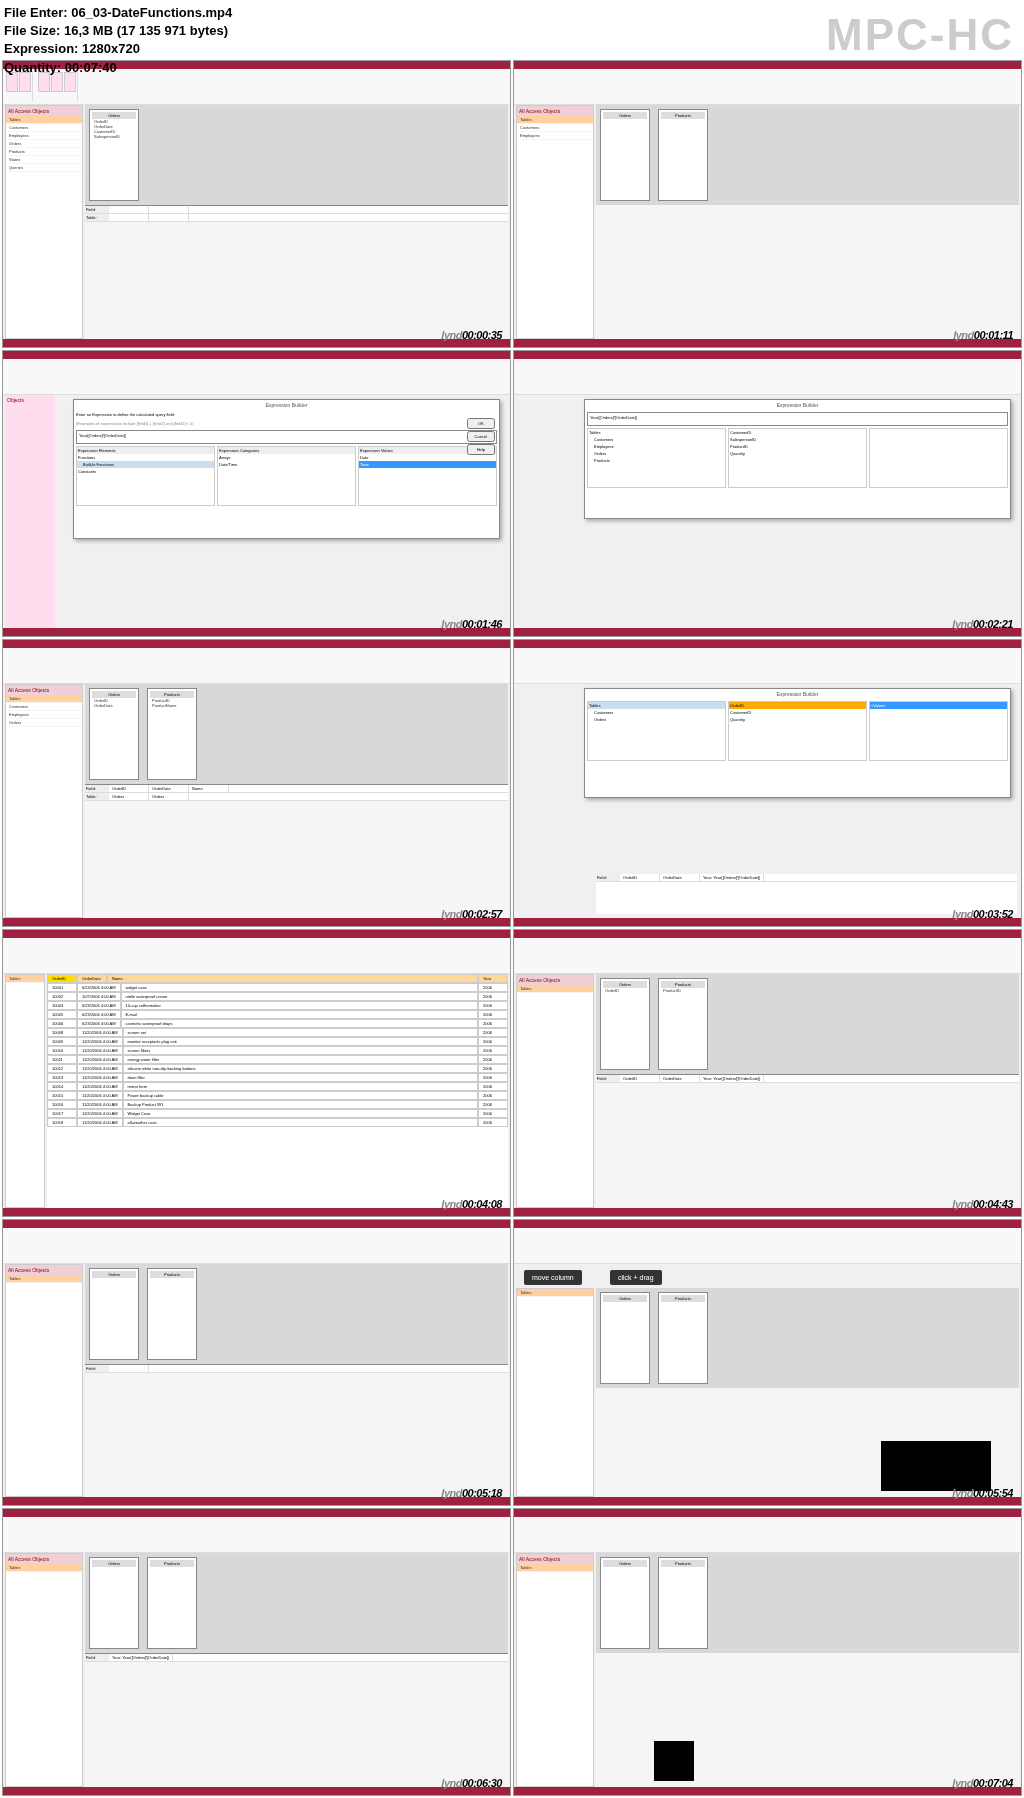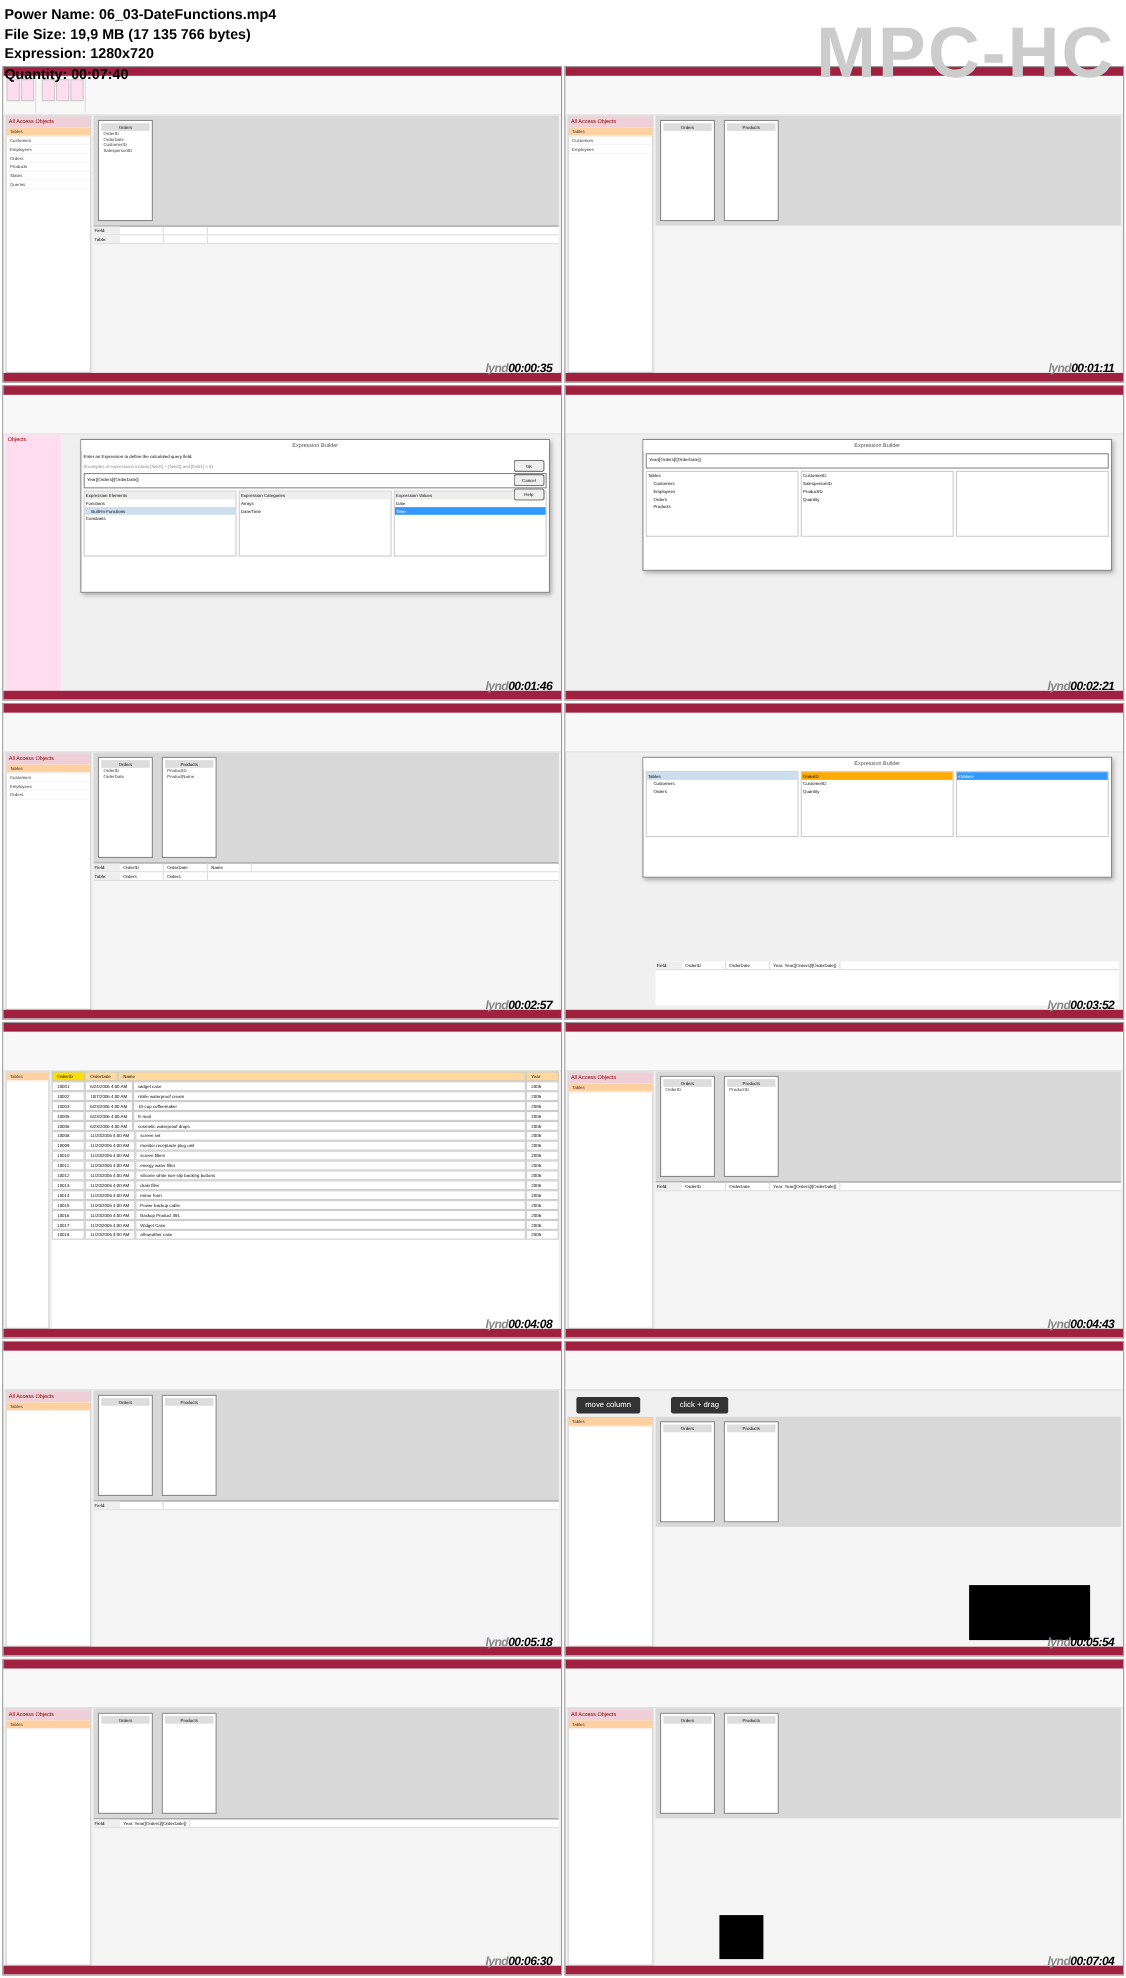--- a/index.html
+++ b/index.html
@@ -1,18 +1,18 @@
 <!DOCTYPE html>
 <html><head>
 <meta charset="utf-8">
 <style>
 *{margin:0;padding:0;box-sizing:border-box;font-family:Arial,sans-serif}
 body{background:#fff;width:1024px;height:1798px;position:relative}
 .header{position:absolute;top:4px;left:4px;font-size:13px;line-height:1.4;font-weight:bold;z-index:10}
-.watermark{position:absolute;top:10px;right:10px;font-size:65px;font-weight:bold;color:#ccc;z-index:10;letter-spacing:2px}
+.watermark{position:absolute;top:10px;right:10px;font-size:44px;font-weight:bold;color:#ccc;z-index:10;letter-spacing:2px}
 .grid{display:grid;grid-template-columns:1fr 1fr;grid-template-rows:repeat(6,1fr);gap:2px;position:absolute;top:60px;left:2px;right:2px;bottom:2px}
 .thumb{position:relative;background:#f0f0f0;border:1px solid #999;overflow:hidden;font-size:5px}
 .thumb-top{background:#a02040;height:8px}
 .thumb-ribbon{background:#f8f8f8;height:36px;border-bottom:1px solid #ddd;display:flex}
 .ribbon-body{display:flex;padding:2px;gap:4px}
 .ribbon-btn{width:12px;height:20px;background:#fde;border:1px solid #ccc}
 .ribbon-group{display:flex;gap:1px;padding:1px;border-right:1px solid #ddd}
 .sidebar{position:absolute;left:2px;top:44px;bottom:8px;width:78px;background:#fff;border:1px solid #ccc}
 .sidebar-header{background:#f0d0d8;padding:2px;font-size:5px;color:#800}
 .sidebar-item{padding:1px 3px;font-size:4px;color:#333;border-bottom:1px solid #f5f5f5}
@@ -35,22 +35,22 @@
 .ds-header{background:#ffd89b;display:flex}
 .ds-cell{border:1px solid #ccc;padding:1px 4px;min-width:30px}
 .ds-row{display:flex}
 .tooltip{position:absolute;background:#333;color:#fff;padding:4px 8px;font-size:7px;border-radius:2px}
 .black-box{position:absolute;background:#000}
 </style>
 </head>
 <body>
 
 <div class="header">
-  <div>Power Name: 06_03-DateFunctions.mp4</div>
-  <div>File Size: 19,9 MB (17 135 766 bytes)</div>
+  <div>File Enter: 06_03-DateFunctions.mp4</div>
+  <div>File Size: 16,3 MB (17 135 971 bytes)</div>
   <div>Expression: 1280x720</div>
   <div>Quantity: 00:07:40</div>
 </div>
 
 <div class="watermark">MPC-HC</div>
 
 <div class="grid">
 
   <div class="thumb">
     <div class="thumb-top"></div>

